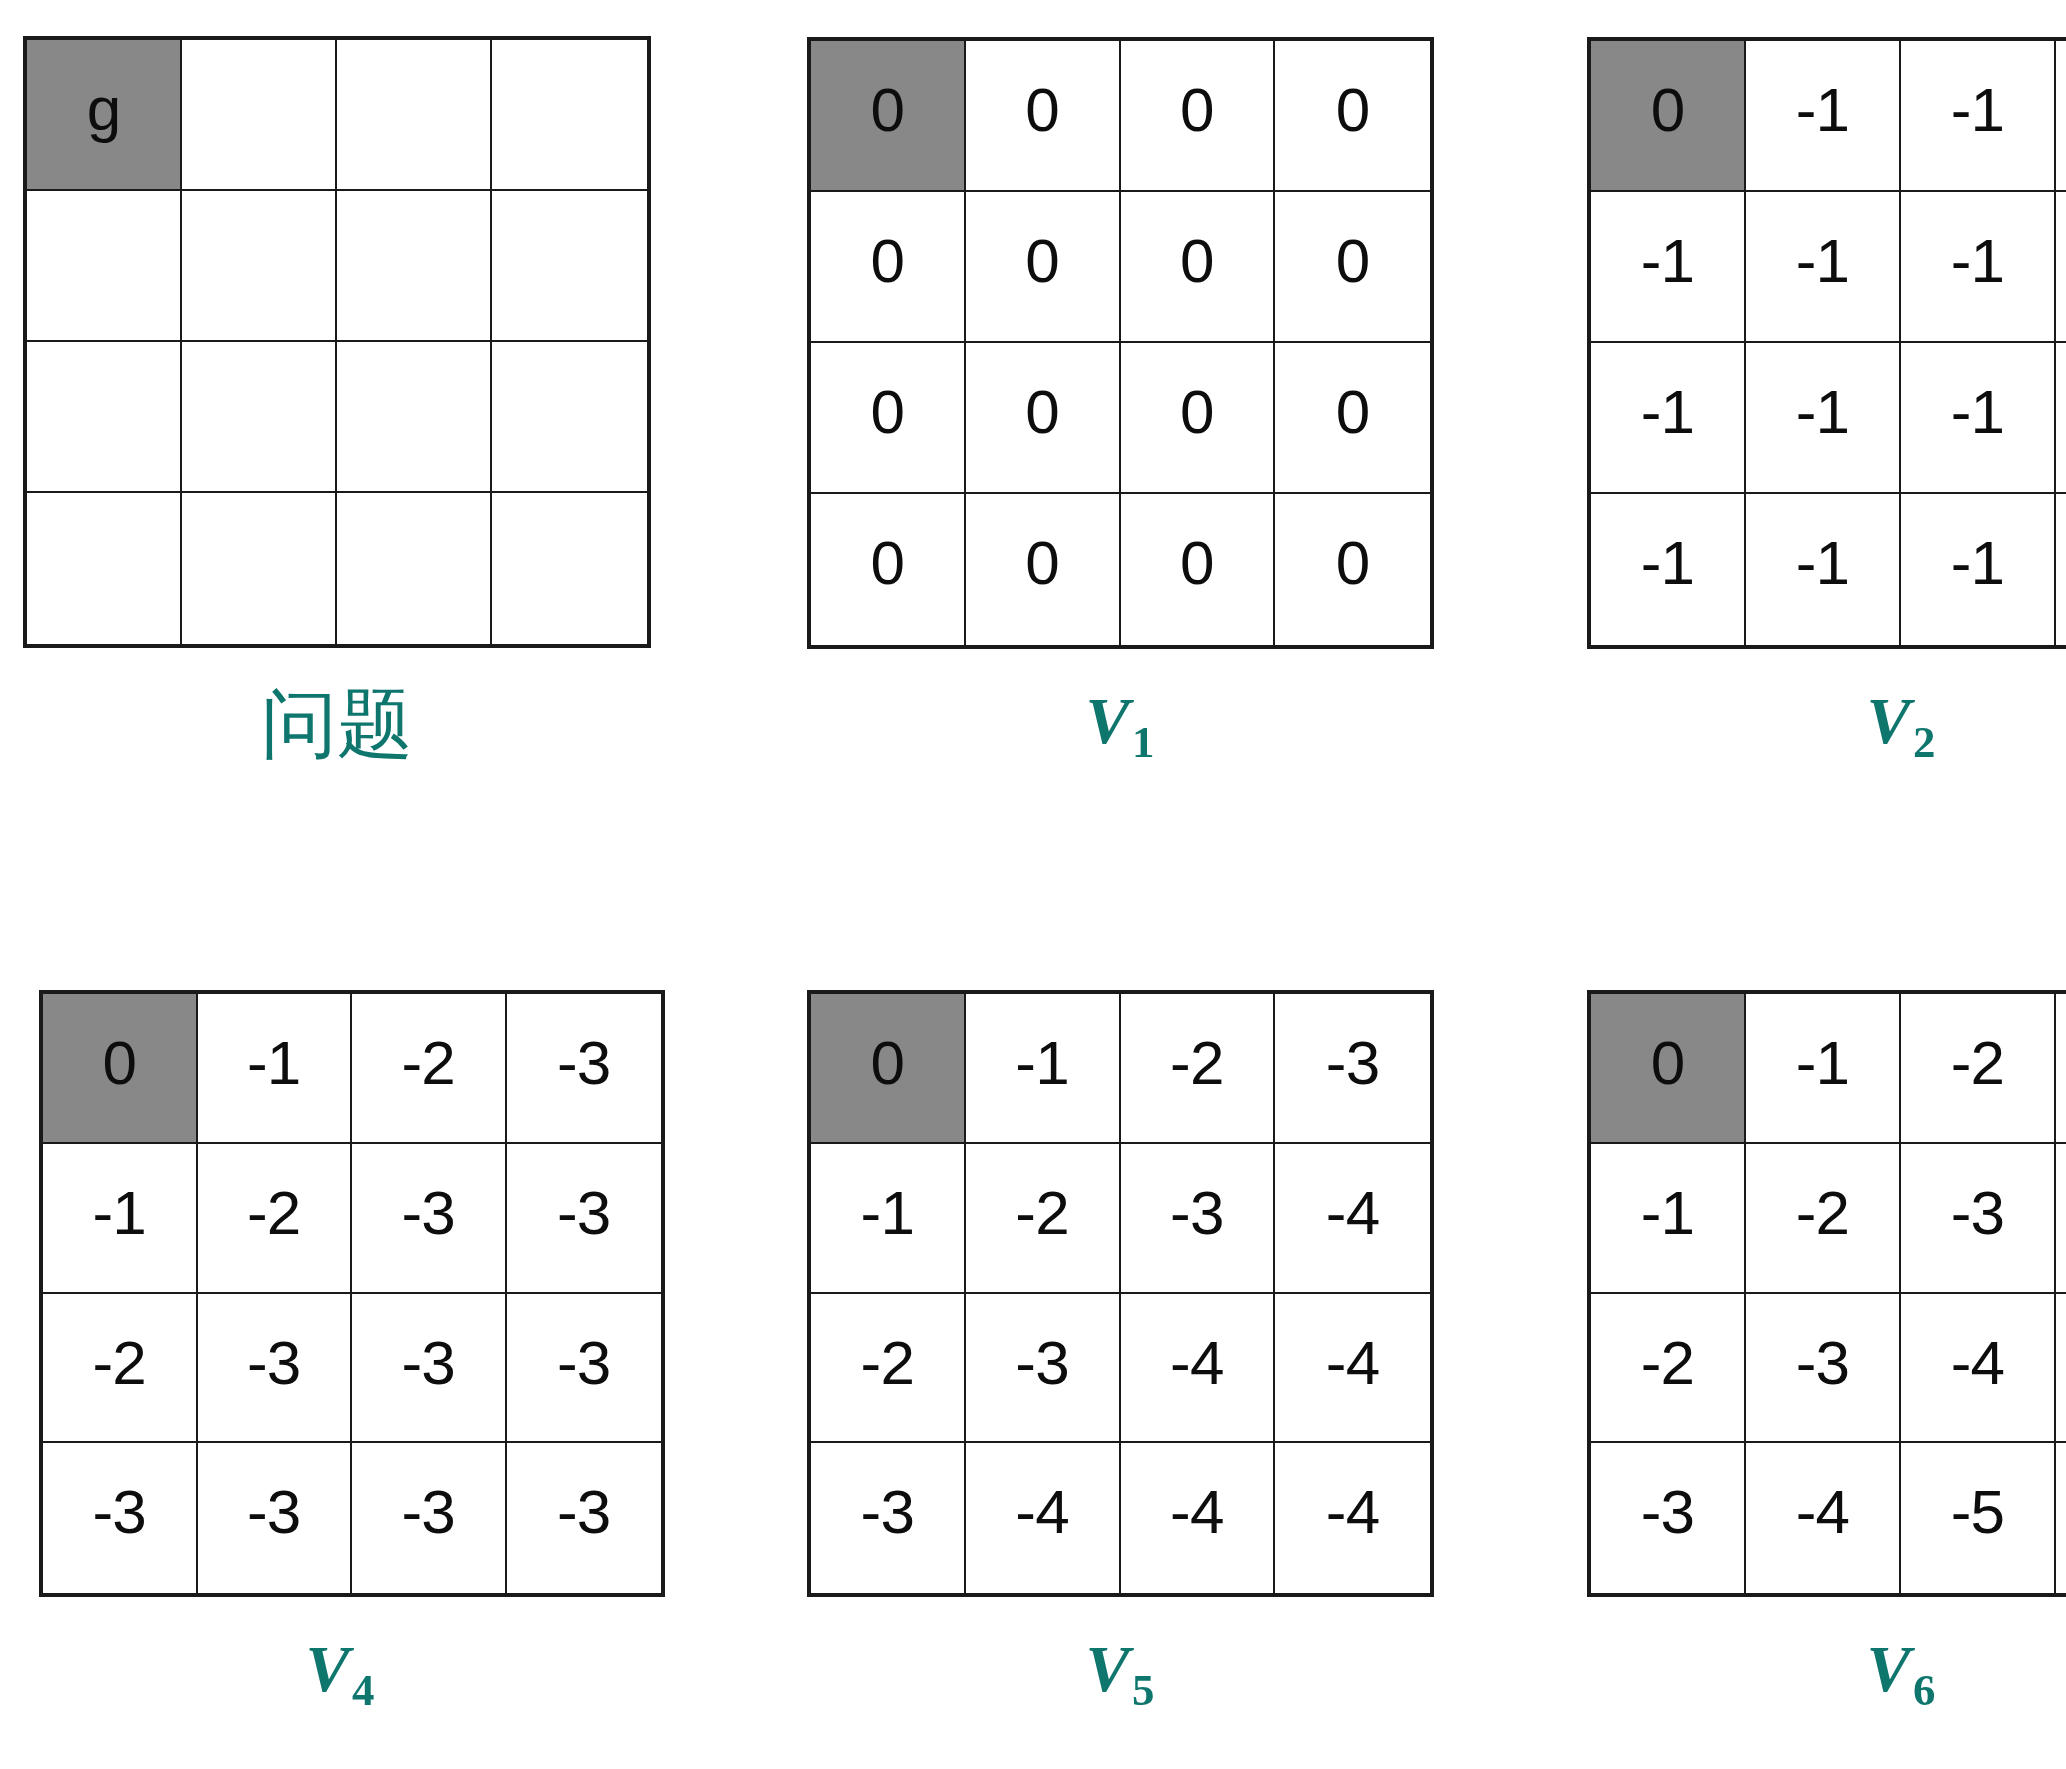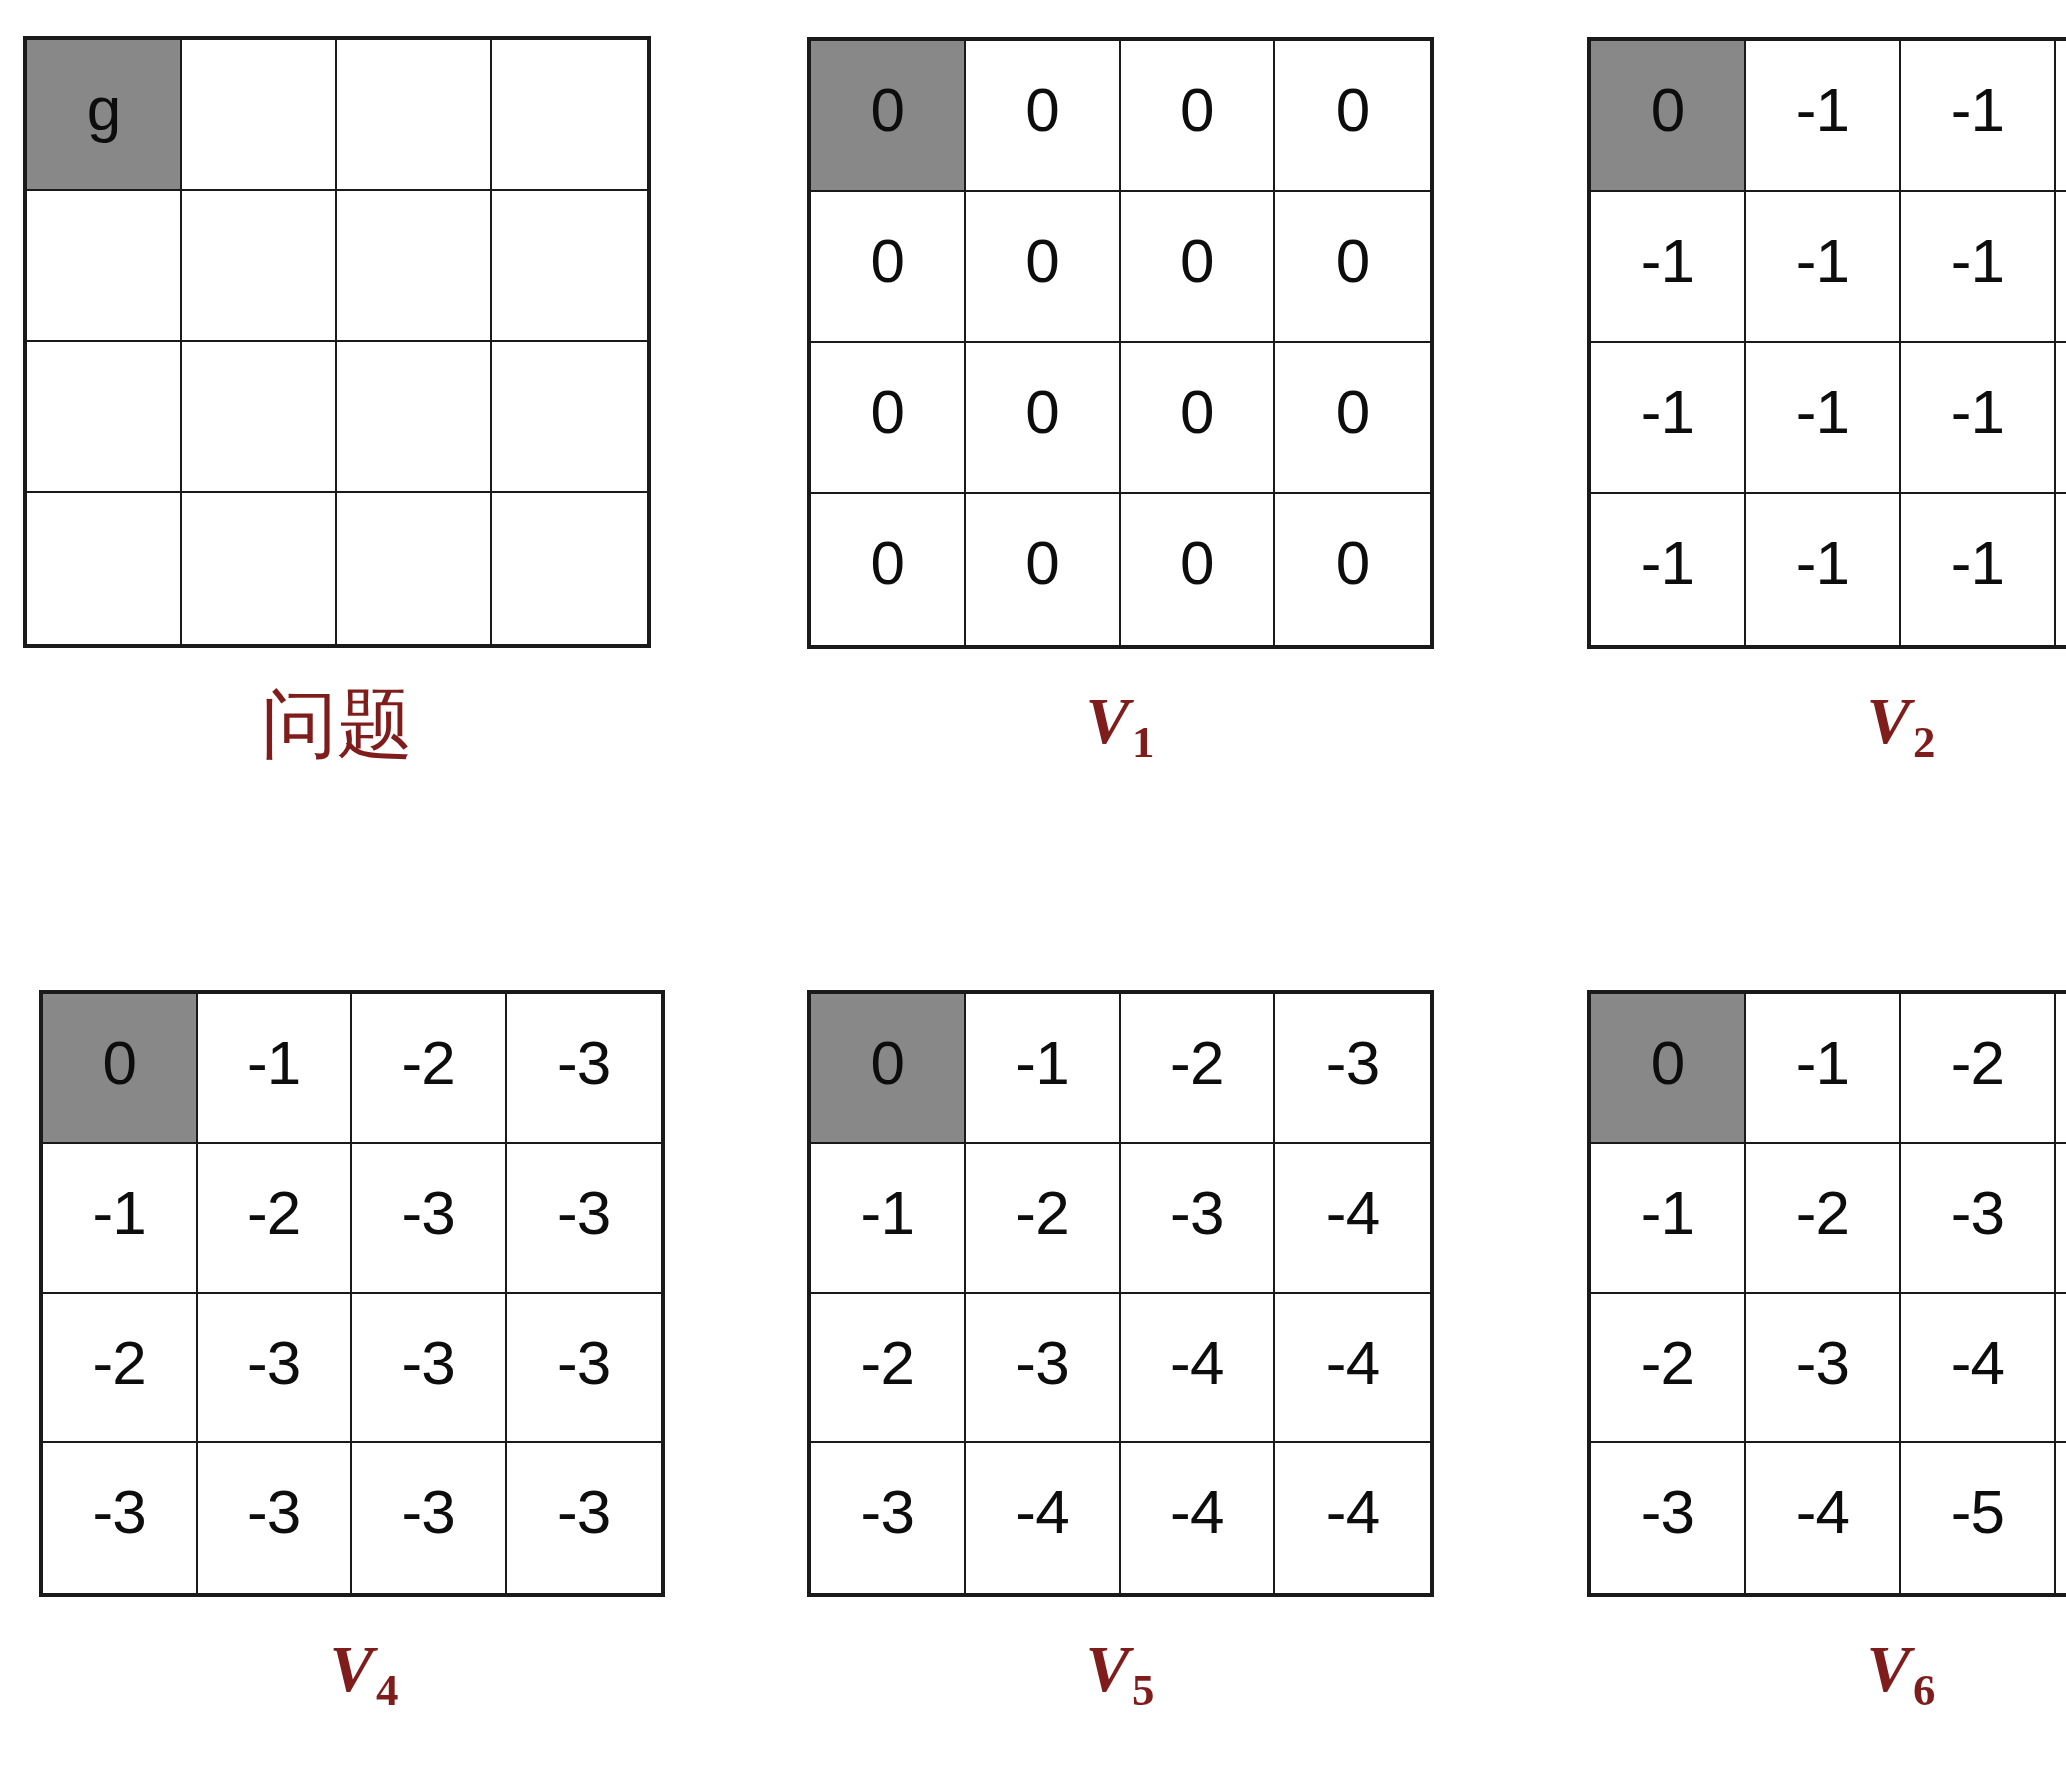--- a/index.html
+++ b/index.html
@@ -53,21 +53,21 @@
     color: #0d0d0d;
     margin-top: 38px;
     letter-spacing: -0.8px;
     white-space: nowrap;
   }
 
   
   .caption {
     position: absolute;
     text-align: center;
-    color: #7f1d1d;
+    color: #0f766e;
     white-space: nowrap;
   }
 
   .caption-cjk {
     font-family: "DejaVu Serif", "Liberation Serif", serif;
     font-size: 76px;
     line-height: 1;
     font-weight: 400;
   }
 
@@ -287,21 +287,21 @@
           <span class="cell-text">-3</span>
         </div>
         <div class="cell row-last">
           <span class="cell-text">-3</span>
         </div>
         <div class="cell col-last row-last">
           <span class="cell-text">-3</span>
         </div>
       </div>
     </div>
-    <div class="caption caption-math" style="left: 364px; top: 1636px; transform: translateX(-50%); text-align: right;"><span>V</span><span class="sub">4</span></div>
+    <div class="caption caption-math" style="left: 340px; top: 1636px; transform: translateX(-50%); text-align: right;"><span>V</span><span class="sub">4</span></div>
     <div class="grid-block" style="left: 807px; top: 990px;">
       <div class="grid" style="width: 627px; height: 607px;">
         <div class="cell shaded">
           <span class="cell-text">0</span>
         </div>
         <div class="cell">
           <span class="cell-text">-1</span>
         </div>
         <div class="cell">
           <span class="cell-text">-2</span>

